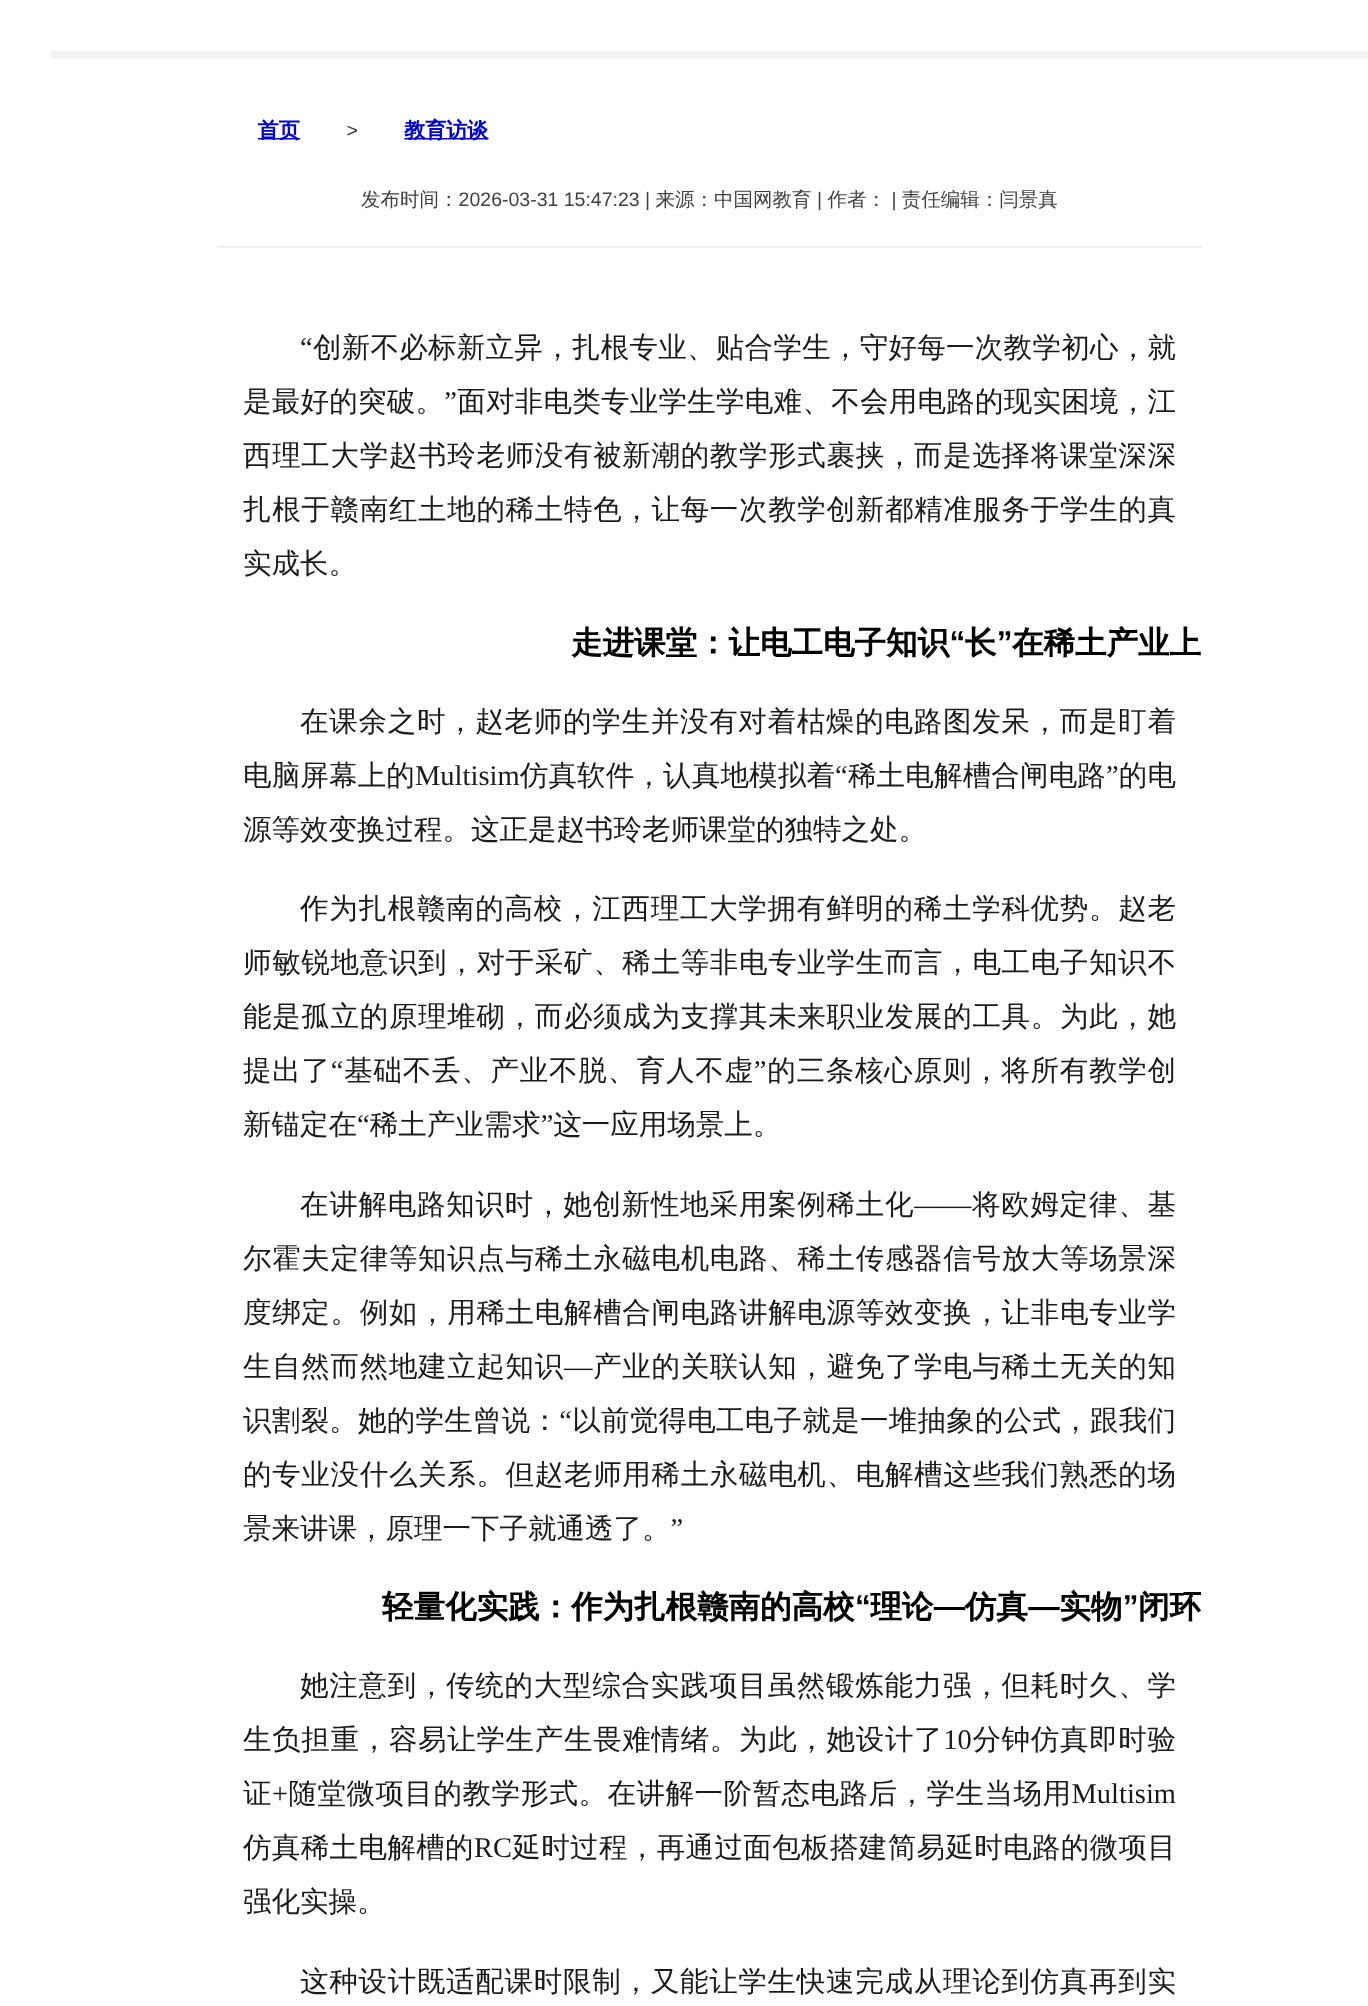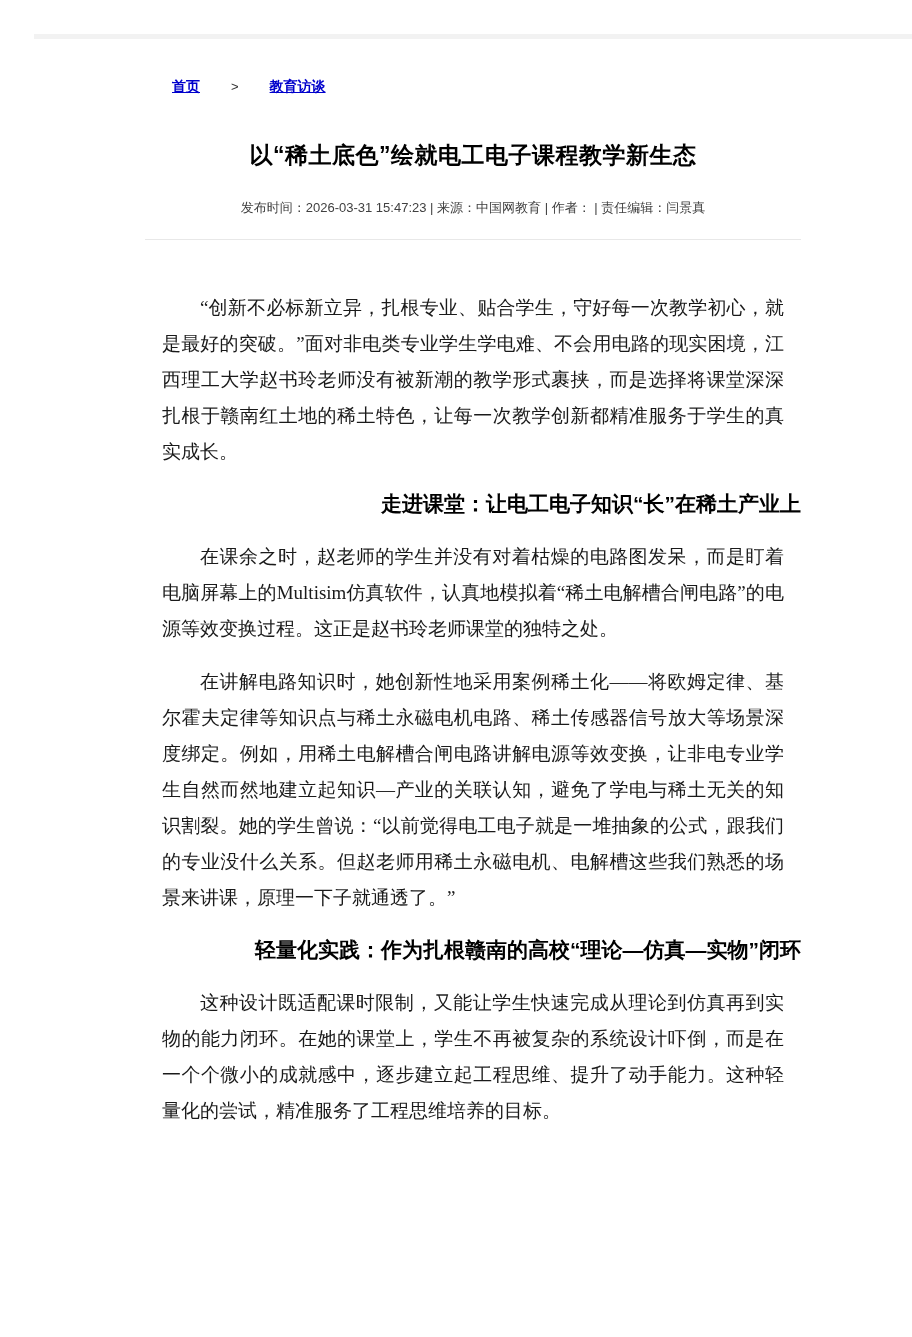--- a/index.html
+++ b/index.html
@@ -92,28 +92,29 @@
 <body>
 
 <div class="top-band"></div>
 
 <div class="container">
 
   <nav class="breadcrumb">
     <a href="#">首页</a><span class="sep">&gt;</span><a href="#">教育访谈</a>
   </nav>
 
-  <h1 class="article-title">以“稀土底色”绘就电工电子课程教学新生态</h1>
 
   <div class="article-meta">发布时间：2026-03-31 15:47:23 | 来源：中国网教育 | 作者： | 责任编辑：闫景真</div>
 
   <hr class="divider">
 
   <div class="article-body">
       <p class="paragraph">“创新不必标新立异，扎根专业、贴合学生，守好每一次教学初心，就是最好的突破。”面对非电类专业学生学电难、不会用电路的现实困境，江西理工大学赵书玲老师没有被新潮的教学形式裹挟，而是选择将课堂深深扎根于赣南红土地的稀土特色，让每一次教学创新都精准服务于学生的真实成长。</p>
       <h2 class="heading">走进课堂：让电工电子知识“长”在稀土产业上</h2>
       <p class="paragraph">在课余之时，赵老师的学生并没有对着枯燥的电路图发呆，而是盯着电脑屏幕上的Multisim仿真软件，认真地模拟着“稀土电解槽合闸电路”的电源等效变换过程。这正是赵书玲老师课堂的独特之处。</p>
+      <p class="paragraph">作为扎根赣南的高校，江西理工大学拥有鲜明的稀土学科优势。赵老师敏锐地意识到，对于采矿、稀土等非电专业学生而言，电工电子知识不能是孤立的原理堆砌，而必须成为支撑其未来职业发展的工具。为此，她提出了“基础不丢、产业不脱、育人不虚”的三条核心原则，将所有教学创新锚定在“稀土产业需求”这一应用场景上。</p>
       <p class="paragraph">在讲解电路知识时，她创新性地采用案例稀土化——将欧姆定律、基尔霍夫定律等知识点与稀土永磁电机电路、稀土传感器信号放大等场景深度绑定。例如，用稀土电解槽合闸电路讲解电源等效变换，让非电专业学生自然而然地建立起知识—产业的关联认知，避免了学电与稀土无关的知识割裂。她的学生曾说：“以前觉得电工电子就是一堆抽象的公式，跟我们的专业没什么关系。但赵老师用稀土永磁电机、电解槽这些我们熟悉的场景来讲课，原理一下子就通透了。”</p>
       <h2 class="heading">轻量化实践：作为扎根赣南的高校“理论—仿真—实物”闭环</h2>
+      <p class="paragraph">她注意到，传统的大型综合实践项目虽然锻炼能力强，但耗时久、学生负担重，容易让学生产生畏难情绪。为此，她设计了10分钟仿真即时验证+随堂微项目的教学形式。在讲解一阶暂态电路后，学生当场用Multisim仿真稀土电解槽的RC延时过程，再通过面包板搭建简易延时电路的微项目强化实操。</p>
       <p class="paragraph">这种设计既适配课时限制，又能让学生快速完成从理论到仿真再到实物的能力闭环。在她的课堂上，学生不再被复杂的系统设计吓倒，而是在一个个微小的成就感中，逐步建立起工程思维、提升了动手能力。这种轻量化的尝试，精准服务了工程思维培养的目标。</p>
     </div>
 
 </div>
 
 </body></html>

